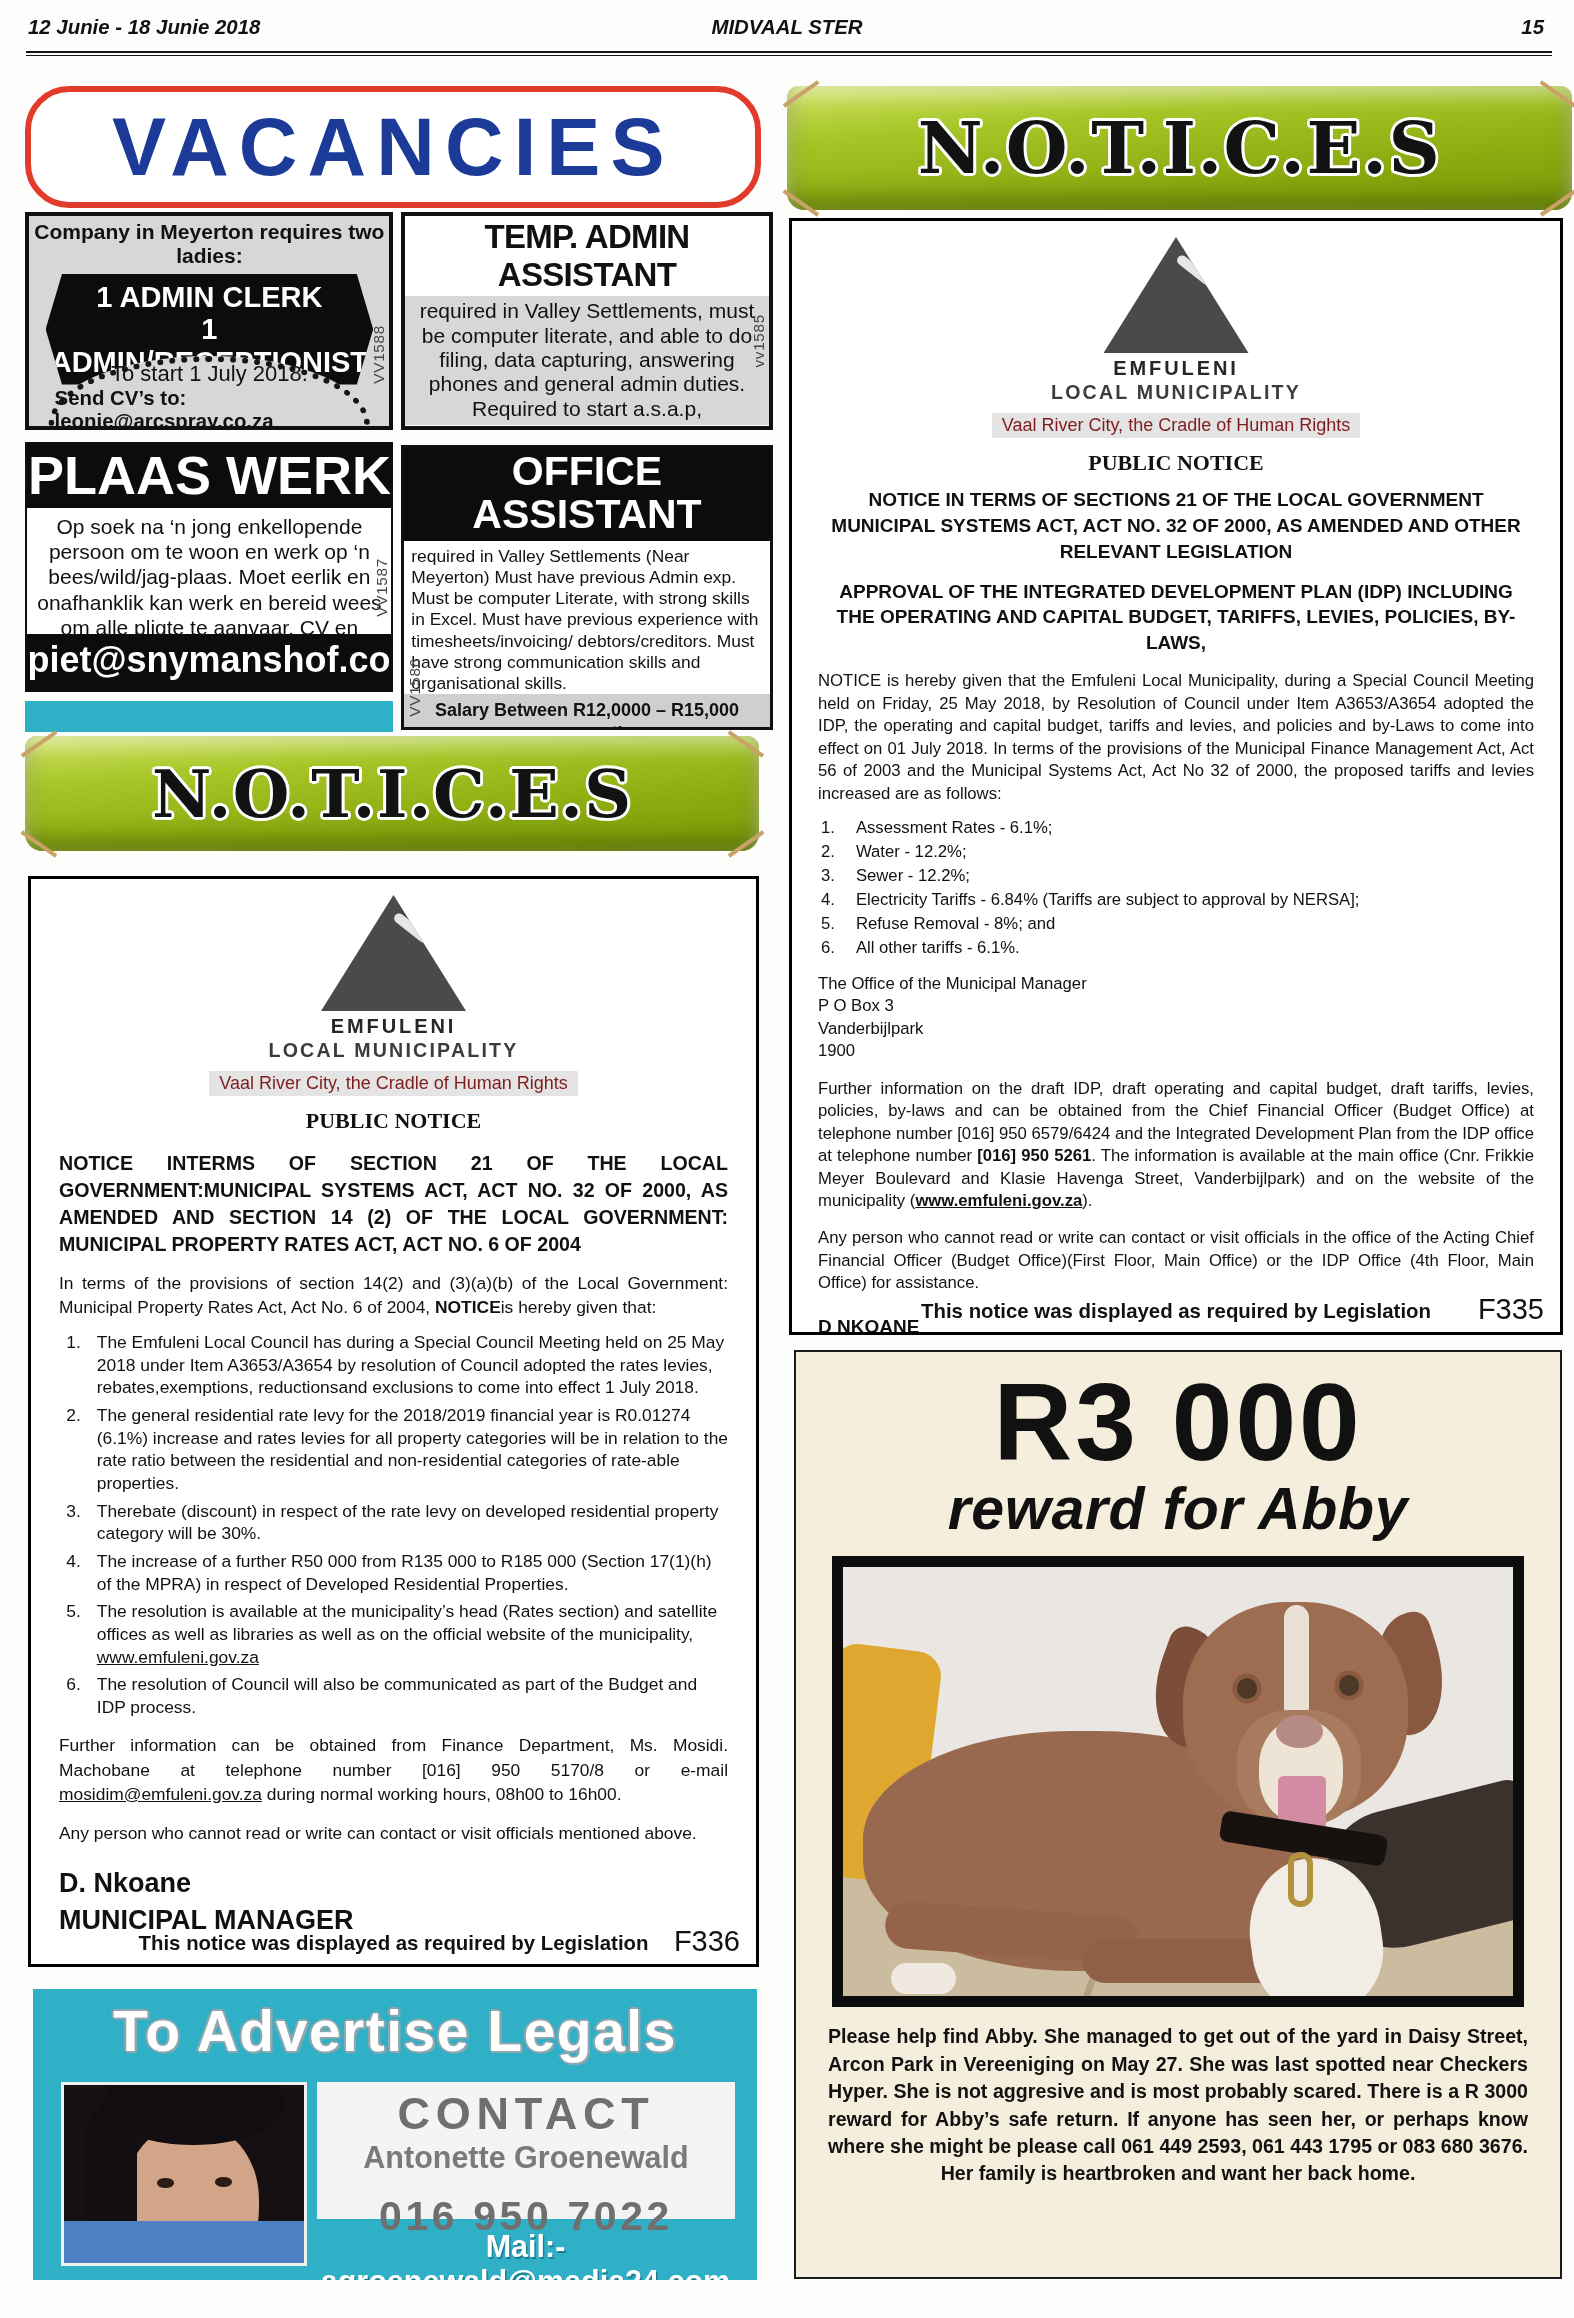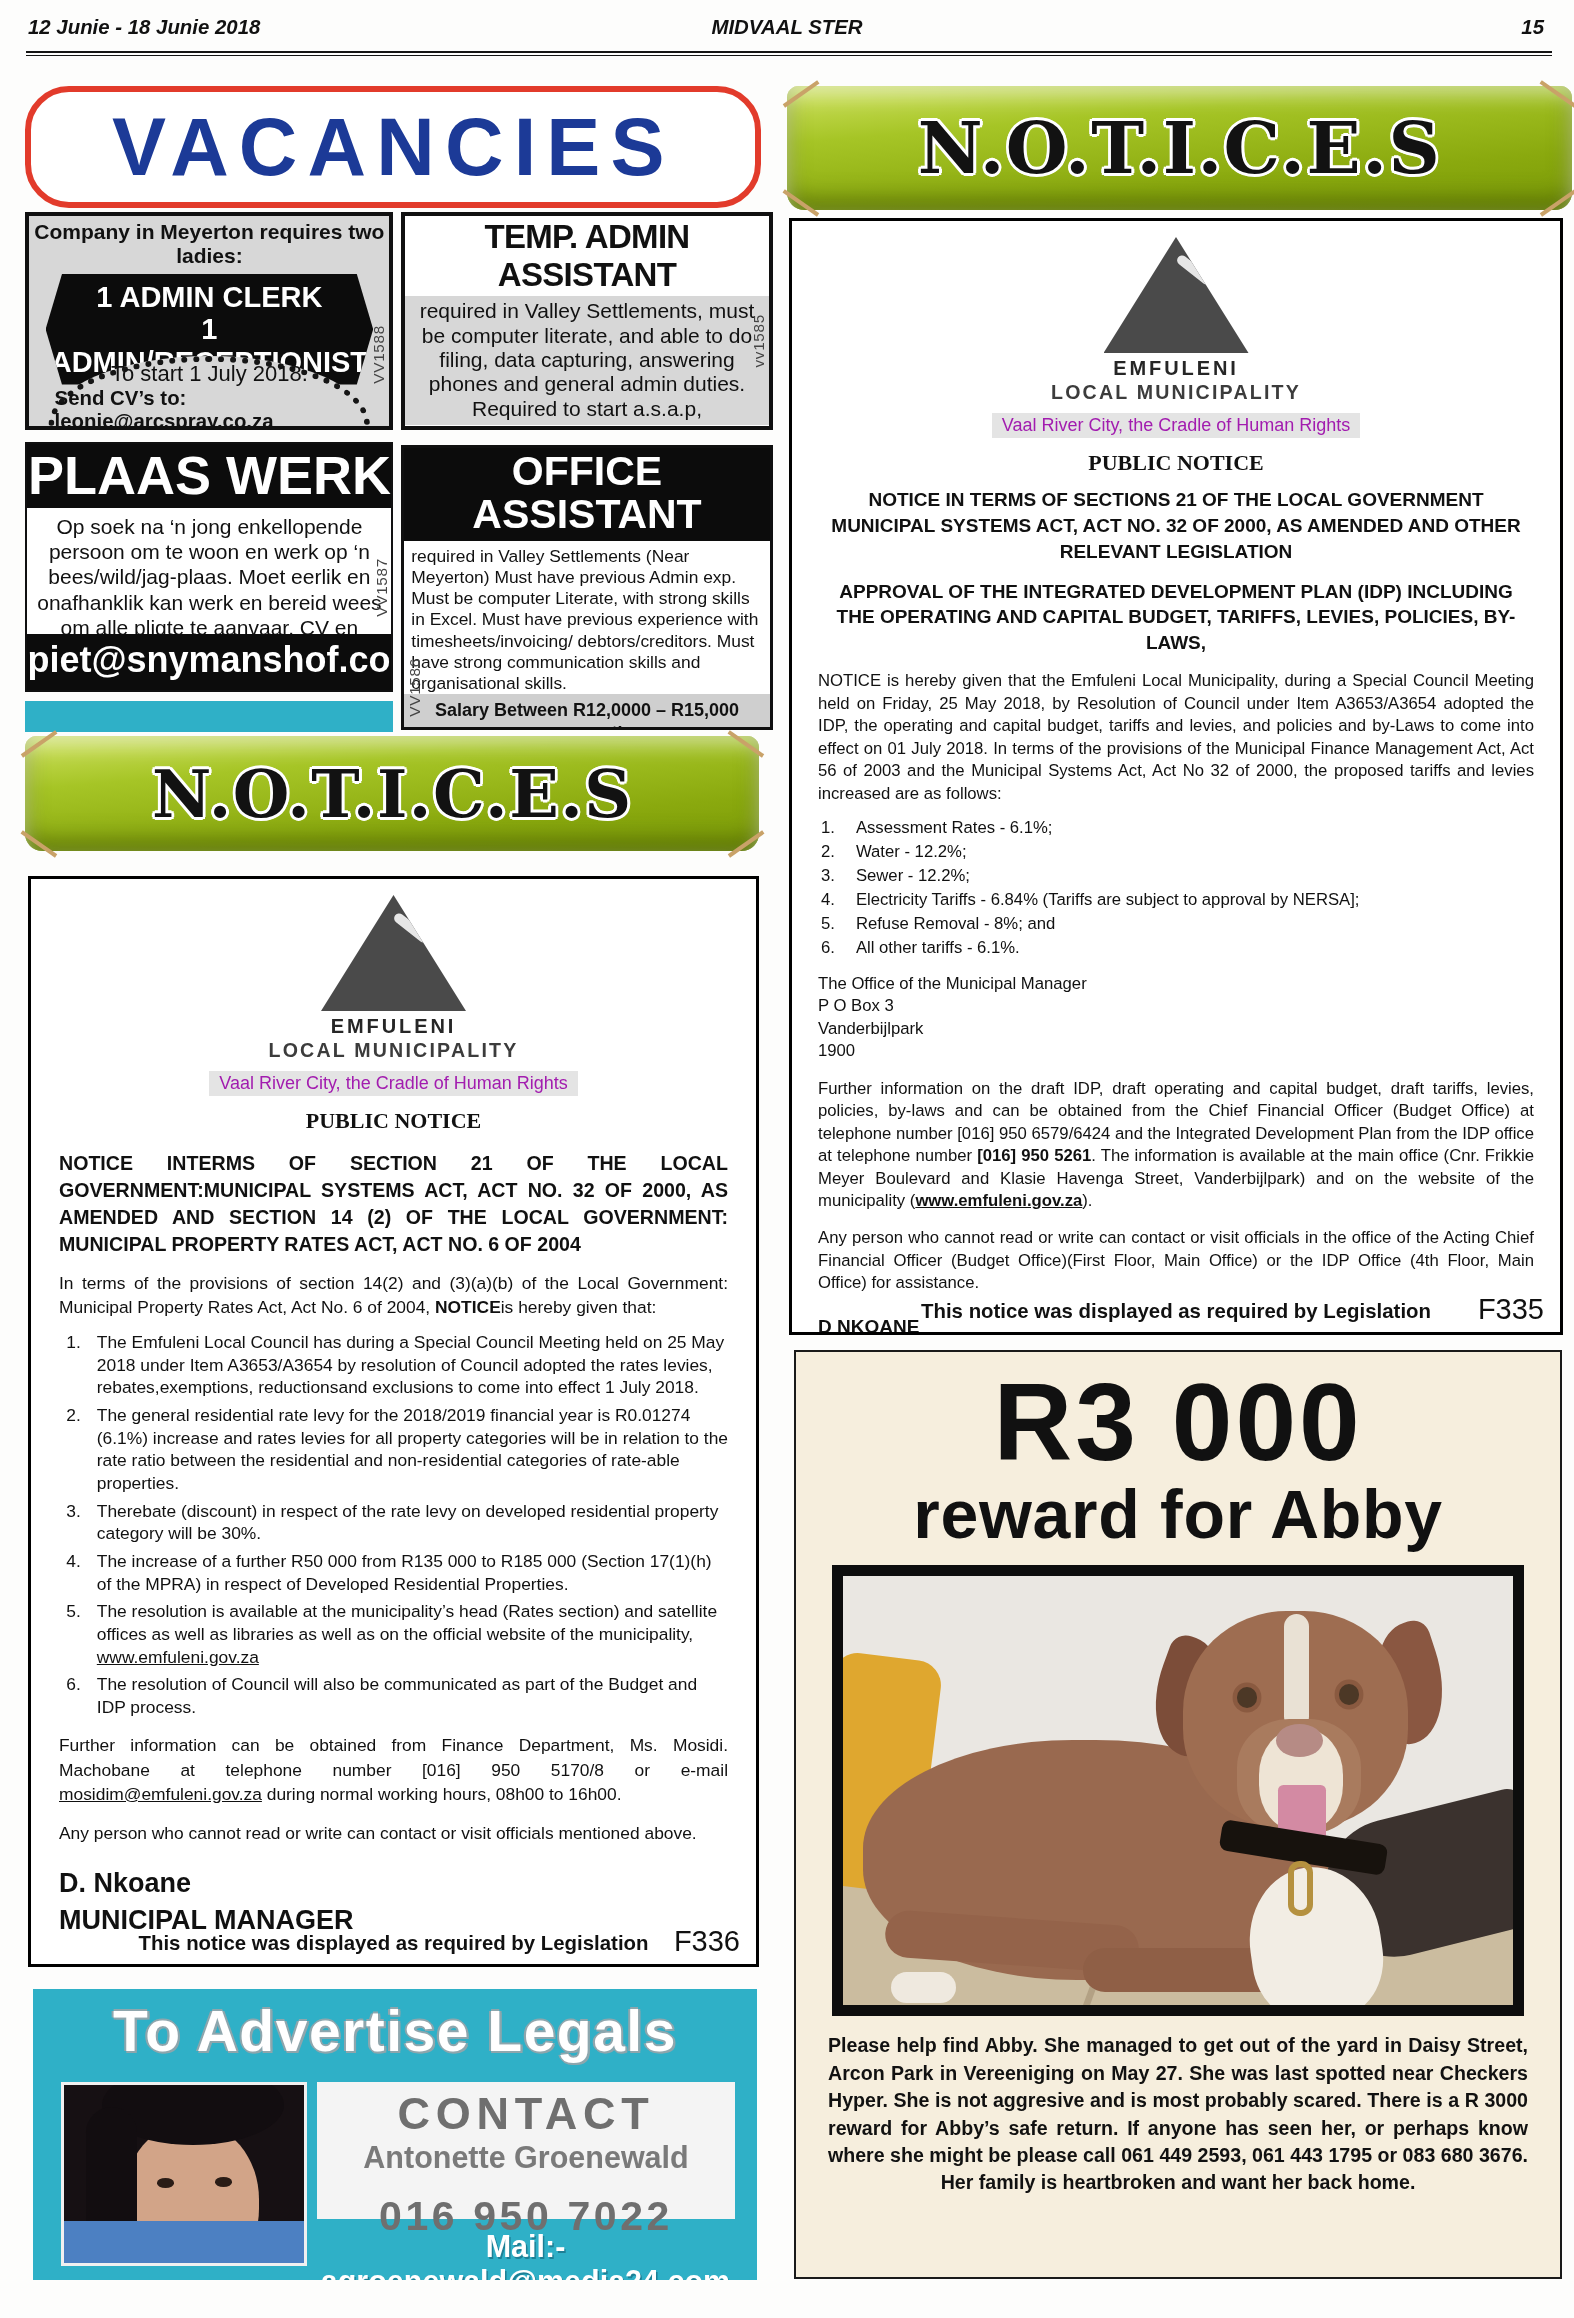--- a/index.html
+++ b/index.html
@@ -65,21 +65,21 @@
   
   .notice-box{position:absolute;background:#fff;border:3.6px solid #000;box-sizing:border-box;overflow:hidden;}
   .box-left{left:28px;top:876px;width:731px;height:1091px;padding:0 28px;}
   .box-right{left:789px;top:218px;width:774px;height:1117px;padding:0 26px;}
 
   .logo{display:flex;flex-direction:column;align-items:center;margin-top:16px;}
   .logo-mountain{width:145px;height:116px;background:#4a4a4a;clip-path:polygon(50% 0,100% 100%,0 100%);position:relative;}
   .logo-swoosh{position:absolute;left:70px;top:28px;width:41px;height:9.5px;background:#e6e6e6;border-radius:5.8px;transform:rotate(38deg);}
   .logo-name{font-size:20px;font-weight:bold;letter-spacing:2.9px;color:#262626;margin-top:4.4px;}
   .logo-sub{font-size:19.6px;font-weight:bold;letter-spacing:2.2px;color:#3c3c3c;margin-top:0.7px;}
-  .logo-tag{font-size:18px;color:#a21caf;background:#e4e4e4;padding:2.2px 10.2px;margin-top:8.7px;}
+  .logo-tag{font-size:18px;color:#7f1d1d;background:#e4e4e4;padding:2.2px 10.2px;margin-top:8.7px;}
   .public-notice{font-size:22px;font-weight:bold;text-align:center;margin-top:11.6px;font-family:Liberation Serif, serif;}
 
   .ln-heading{font-size:19.6px;font-weight:bold;text-align:justify;line-height:1.38;margin-top:16px;}
   .ln-intro{font-size:17.4px;text-align:justify;line-height:1.4;margin-top:13px;}
   .list{margin-top:11.6px;}
   .li{display:flex;margin:0 0 5.1px 7.3px;}
   .li .num{flex:0 0 30.5px;}
   .li .txt{flex:1;}
   .box-left .li{font-size:17.4px;line-height:1.3;}
   .li-url{text-decoration:underline;display:block;}
@@ -94,21 +94,21 @@
   .rn-h2{font-size:19px;font-weight:bold;text-align:center;line-height:1.35;margin-top:14.5px;}
   .rn-para{font-size:16.7px;line-height:1.35;text-align:justify;margin-top:14.5px;}
   .box-right .li{font-size:16.7px;line-height:1.35;margin:0 0 1.5px 2.9px;}
   .box-right .li .num{flex:0 0 35px;}
   .rn-office{font-size:16.7px;line-height:1.35;margin-top:13px;}
   .box-right .sig{font-size:19px;margin-top:19px;}
 
   
   .abby{position:absolute;left:794px;top:1350px;width:768px;height:929px;background:#f6eedd;border:2.9px solid #1a1a1a;box-sizing:border-box;text-align:center;overflow:hidden;}
   .abby-r1{font-size:109px;font-weight:bold;letter-spacing:2.9px;line-height:1;margin-top:16px;}
-  .abby-r2{font-size:68px;font-weight:bold;line-height:1;margin-top:2.9px;letter-spacing:0.7px;}
+  .abby-r2{font-size:59px;font-weight:bold;line-height:1;margin-top:2.9px;letter-spacing:0.7px;font-style:italic;}
   .dog-frame{margin:17.4px auto 0;width:692px;height:451px;border:11.6px solid #0d0d0d;position:relative;overflow:hidden;background:#eae7e2;box-sizing:border-box;}
   .abby-text{margin:16px 32px 0;font-size:19.6px;font-weight:bold;line-height:1.4;text-align:justify;text-align-last:center;}
 
   .d-floor{position:absolute;left:0;bottom:0;width:100%;height:36%;background:#cbbc9f;}
   .d-tile1{position:absolute;left:40%;bottom:0;width:6.5px;height:36%;background:#b3a184;transform:skewX(-20deg);}
   .d-tile2{position:absolute;left:74%;bottom:0;width:6.5px;height:30%;background:#b3a184;transform:skewX(-24deg);}
   .d-cushion{position:absolute;left:-22px;top:80px;width:109px;height:233px;background:#dfa72f;border-radius:25px;transform:rotate(7deg);}
   .d-dark{position:absolute;right:-29px;top:233px;width:218px;height:138px;background:#3b322e;border-radius:73px 22px 22px 73px;transform:rotate(-14deg);}
   .d-body{position:absolute;left:20.4px;top:164px;width:465px;height:240px;background:#99694f;border-radius:45% 50% 42% 46%;}
   .d-leg1{position:absolute;left:42px;top:342px;width:254px;height:47px;background:#94634a;border-radius:29px;transform:rotate(4deg);}

